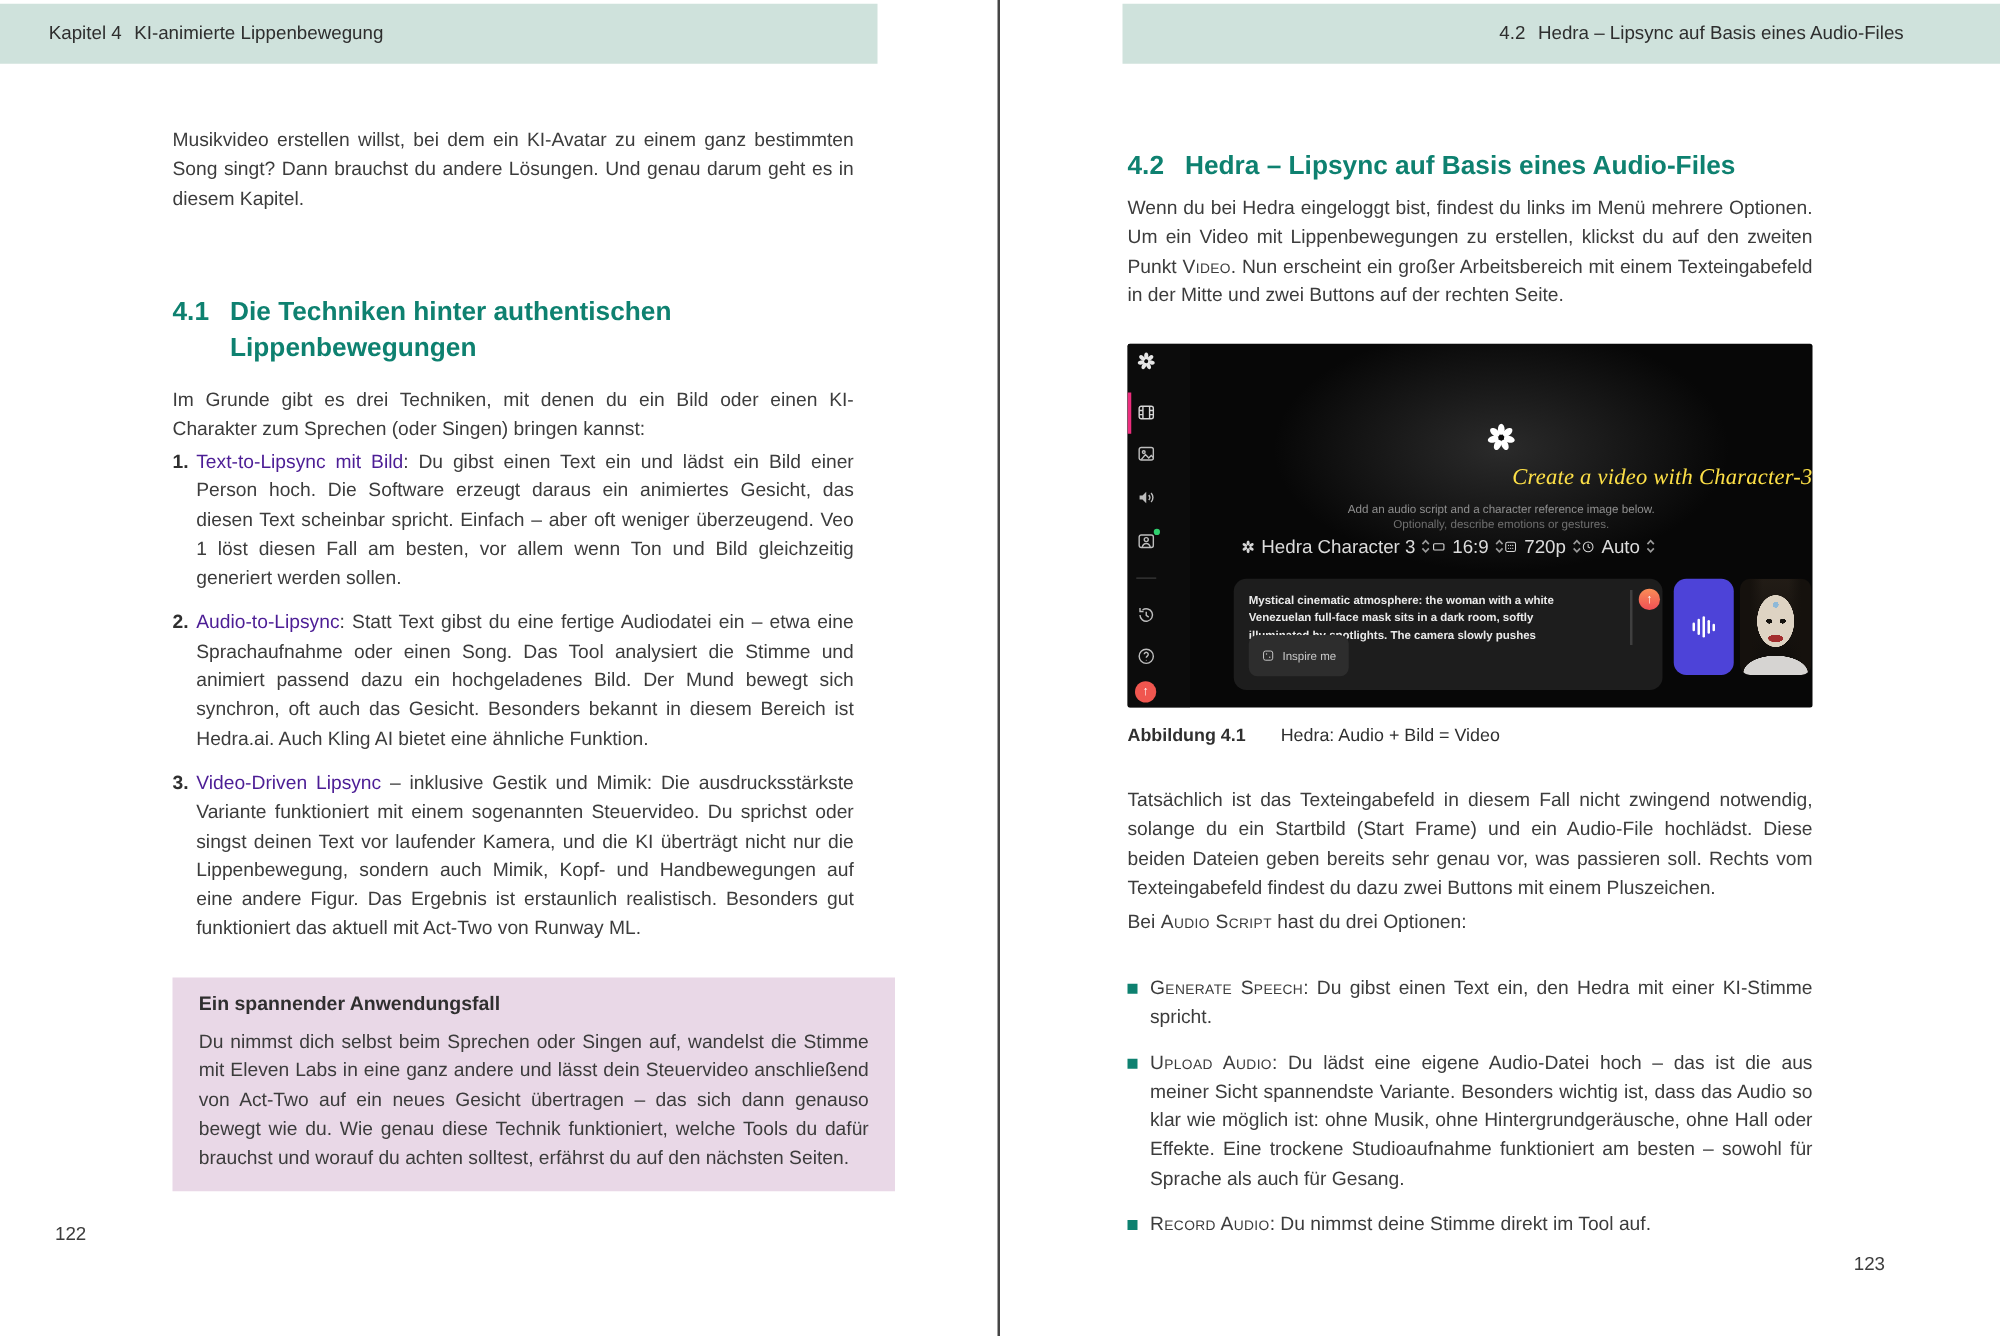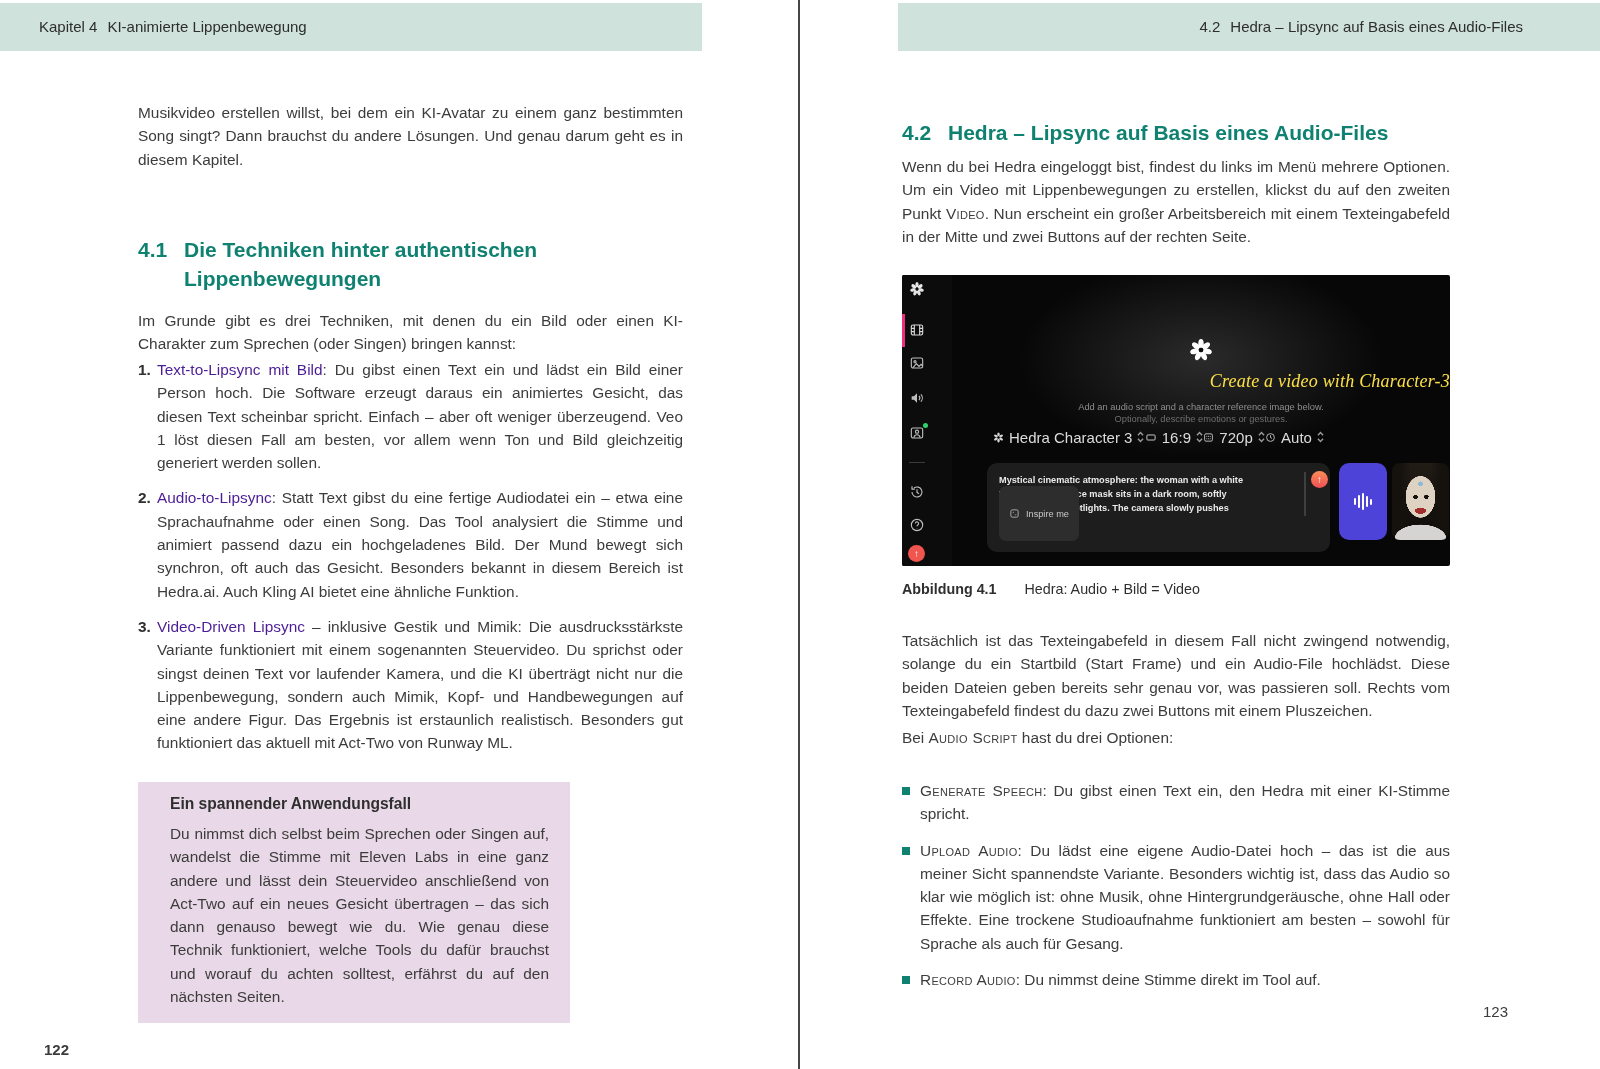--- a/index.html
+++ b/index.html
@@ -22,21 +22,21 @@
   .col{position:absolute;width:545px;}
   .body-text{font-size:15.4px;line-height:23.3px;text-align:justify;hyphens:auto;color:#3c3c3c;}
   .body-text .lead-bold{font-weight:normal;color:#4c1d95;}
   .sc{font-variant:small-caps;letter-spacing:.02em;}
   .section-head{display:flex;font-weight:bold;font-size:21px;line-height:29px;color:var(--heading-color,#0e8170);}
   .section-head .num{width:46px;flex:none;}
   .olist{list-style:none;margin:0;padding:0;}
   .olist li{display:flex;margin-bottom:12px;}
   .olist .num{width:19px;flex:none;font-weight:bold;color:#2f2f2f;font-size:15.4px;line-height:23.3px;}
   .olist .itext{flex:1;}
-  .infobox{background:var(--box-color,#e9d8e7);padding:13px 21px 15px 32px;box-sizing:border-box;width:432px;}
+  .infobox{background:var(--box-color,#e9d8e7);padding:13px 21px 15px 21px;box-sizing:border-box;width:578px;}
   .infobox .ib-title{font-weight:bold;font-size:15.6px;color:#2f2f2f;margin-bottom:9px;}
   .ulist{list-style:none;margin:0;padding:0;}
   .ulist li{display:flex;margin-bottom:13px;}
   .ulist .bullet{flex:none;width:8px;height:8px;background:var(--heading-color,#0e8170);margin:8px 10px 0 0;}
   .ulist .itext{flex:1;}
   .caption{font-size:14.3px;color:#2f2f2f;}
   .caption .cap-label{font-weight:bold;margin-right:28px;}
   .pagenum{font-size:15px;color:#3c3c3c;}
   
   .fig-app{position:absolute;left:902px;top:275px;width:548px;height:291px;background:#070707;overflow:hidden;border-radius:2px;}
@@ -57,21 +57,21 @@
   .app-toolbar{position:absolute;left:85px;top:151px;width:343px;height:22px;display:flex;justify-content:space-between;align-items:center;padding:0 6px;box-sizing:border-box;}
   .tb-group{display:flex;align-items:center;gap:5px;font-size:15px;color:#dcdcdc;white-space:nowrap;}
   .tb-group svg{display:block;}
   .prompt-box{position:absolute;left:85px;top:188px;width:343px;height:89px;background:#1d1d1d;border-radius:10px;}
   .prompt-text{position:absolute;left:12px;top:11px;width:252px;height:40px;overflow:hidden;
     font-size:9.2px;font-weight:600;line-height:13.8px;color:#eaeaea;}
   .prompt-divider{position:absolute;left:317px;top:9px;width:2px;height:44px;background:#3f3f3f;}
   .send-btn{position:absolute;left:324px;top:8px;width:17px;height:17px;border-radius:50%;
     background:linear-gradient(180deg,#fb8d57,#ef4f55);color:#fff;font-size:10px;font-weight:bold;text-align:center;line-height:17px;}
   .inspire-btn{position:absolute;left:12px;bottom:11px;height:23px;border-radius:7px;background:#2d2d2d;
-    display:flex;align-items:center;gap:6px;padding:16px 10px;font-size:9.2px;color:#c9c9c9;margin-top:45px;}
+    display:flex;align-items:center;gap:6px;padding:5px 10px;font-size:9.2px;color:#c9c9c9;margin-top:45px;}
   .audio-btn{position:absolute;left:437px;top:188px;width:48px;height:77px;border-radius:10px;
     background:var(--audio-button,#4d43d8);display:flex;align-items:center;justify-content:center;gap:2px;}
   .wbar{display:inline-block;width:2px;background:#fff;border-radius:1px;}
   .portrait{position:absolute;left:490px;top:188px;width:57px;height:77px;border-radius:8px;
     background:
       radial-gradient(6px 3px at 50% 62%, #a32d2d 98%, transparent),
       radial-gradient(2.4px 2px at 41% 44%, #14110e 98%, transparent),
       radial-gradient(2.4px 2px at 60% 44%, #14110e 98%, transparent),
       radial-gradient(2.4px 2.4px at 50% 27%, #8fb9d8 98%, transparent),
       radial-gradient(15px 21px at 50% 44%, #ded3c3 98%, transparent),
@@ -114,21 +114,21 @@
       <div class="itext body-text"><span class="lead-bold">Video-Driven Lipsync</span><span> – inklusive Gestik und Mimik: Die ausdrucksstärkste Variante funktioniert mit einem sogenannten Steuervideo. Du sprichst oder singst deinen Text vor laufender Kamera, und die KI überträgt nicht nur die Lippenbewegung, sondern auch Mimik, Kopf- und Handbewegungen auf eine andere Figur. Das Ergebnis ist erstaunlich realistisch. Besonders gut funktioniert das aktuell mit Act-Two von Runway ML.</span></div>
     </li>
   </ol>
 
   <div class="infobox abs" style="left:0;top:782px;">
     <div class="ib-title">Ein spannender Anwendungsfall</div>
     <div class="body-text">Du nimmst dich selbst beim Sprechen oder Singen auf, wandelst die Stimme mit Eleven Labs in eine ganz andere und lässt dein Steuervideo anschließend von Act-Two auf ein neues Gesicht übertragen – das sich dann genauso bewegt wie du. Wie genau diese Technik funktioniert, welche Tools du dafür brauchst und worauf du achten solltest, erfährst du auf den nächsten Seiten.</div>
   </div>
 </div>
 
-<div class="pagenum abs" style="left:44px;top:1041px;font-weight:bold;">122</div>
+<div class="pagenum abs" style="left:44px;top:979px;">122</div>
 
 <div class="band band-right">
   <div class="runhead runhead-right">
     <span>4.2</span><span class="gap"></span><span>Hedra – Lipsync auf Basis eines Audio-Files</span>
   </div>
 </div>
 
 <div class="col" style="left:902px;top:0;width:548px;">
   <div class="section-head abs" style="left:0;top:118px;width:548px;">
     <span class="num">4.2</span>

